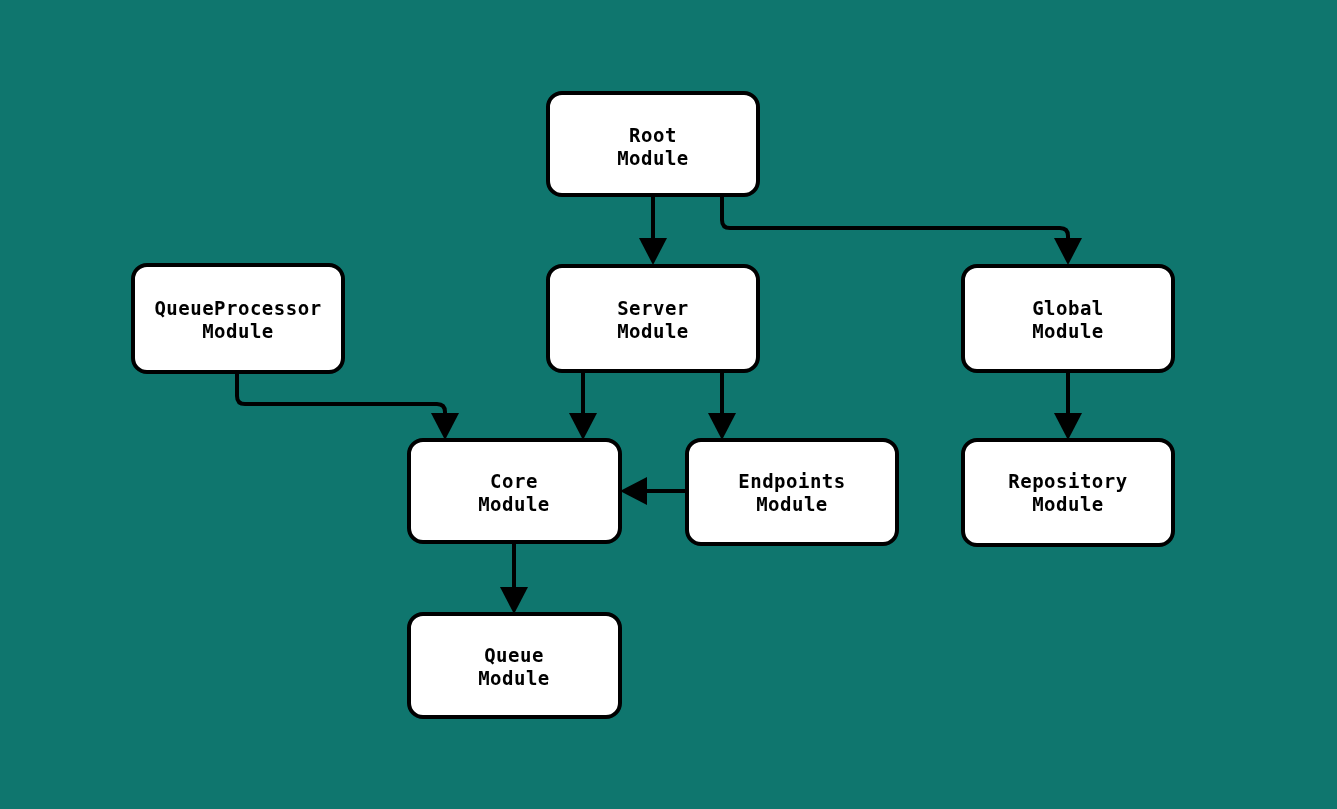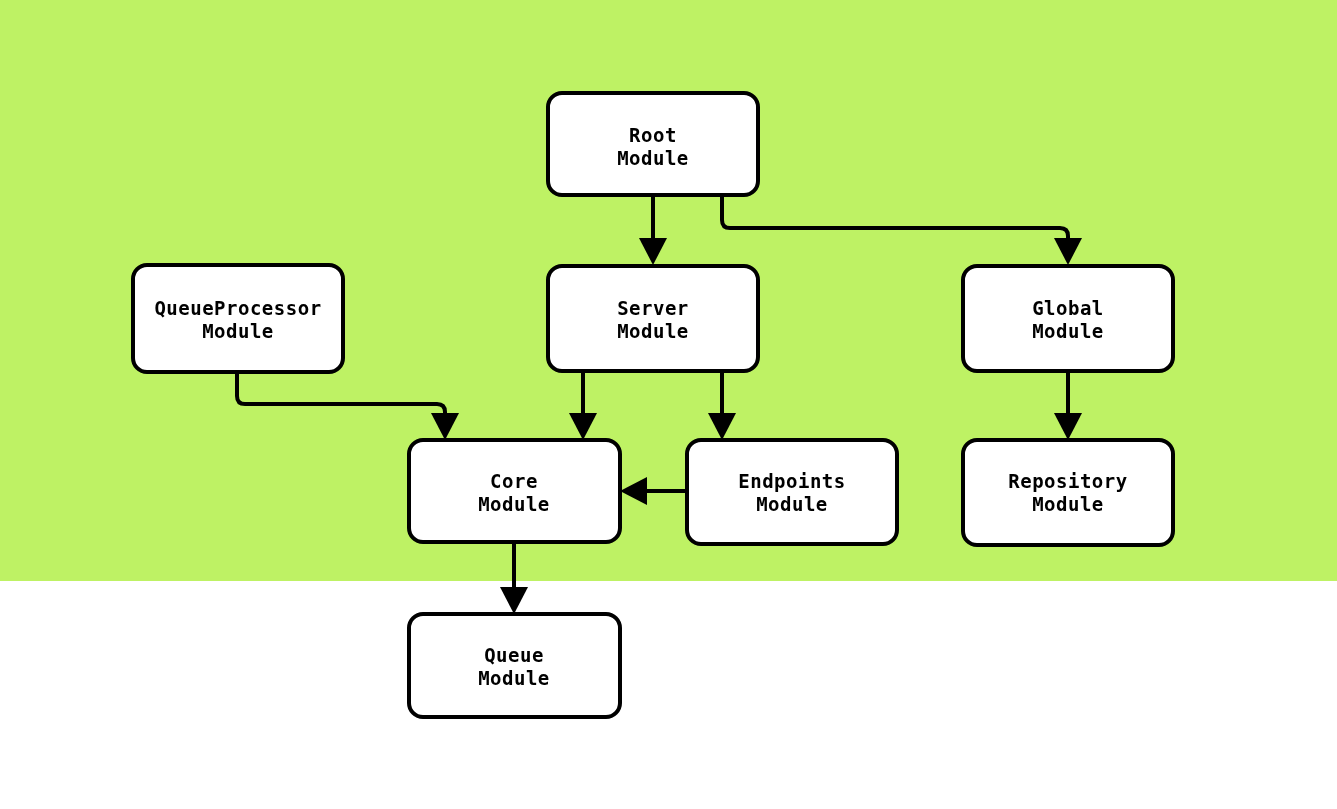--- a/index.html
+++ b/index.html
@@ -10,22 +10,22 @@
   }
   body {
     width: 1337px;
     height: 809px;
     overflow: hidden;
     font-family: "DejaVu Sans Mono", "Liberation Mono", monospace;
   }
   #diagram-root {
     position: relative;
     width: 1337px;
-    height: 581px;
-    background: #bef264;
+    height: 809px;
+    background: #0f766e;
   }
   svg#flowchart {
     display: block;
     width: 1337px;
     height: 809px;
   }
   .node-box {
     fill: #ffffff;
     stroke: #000000;
     stroke-width: 4;

